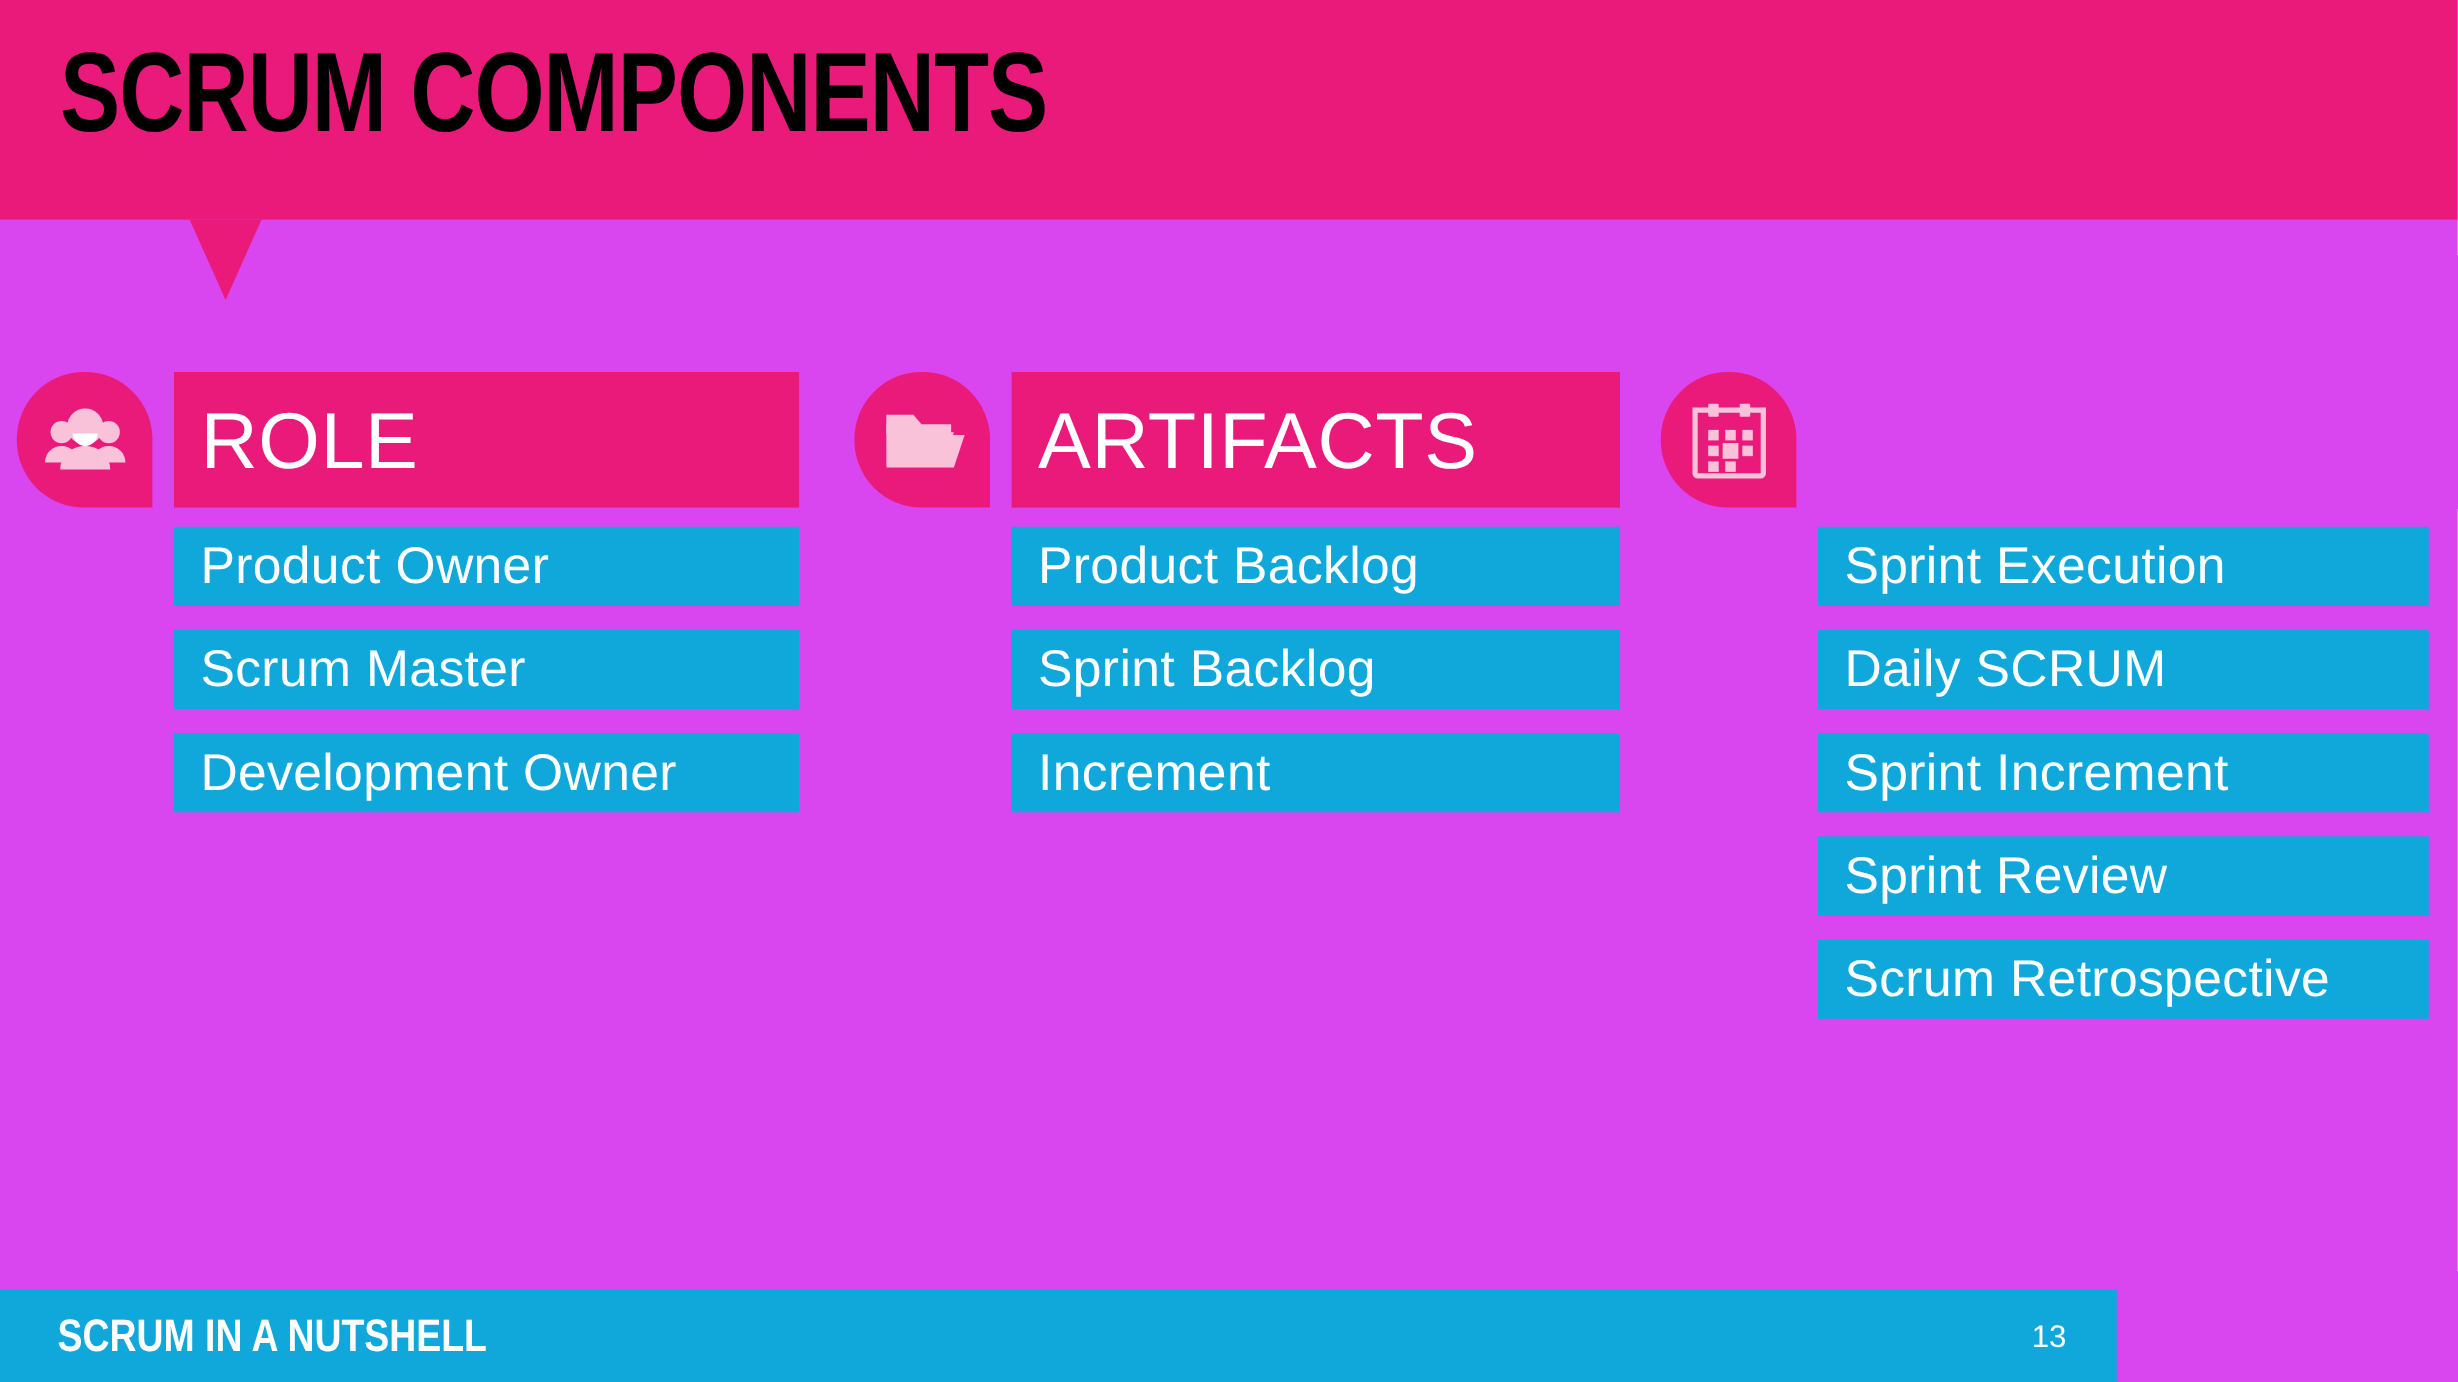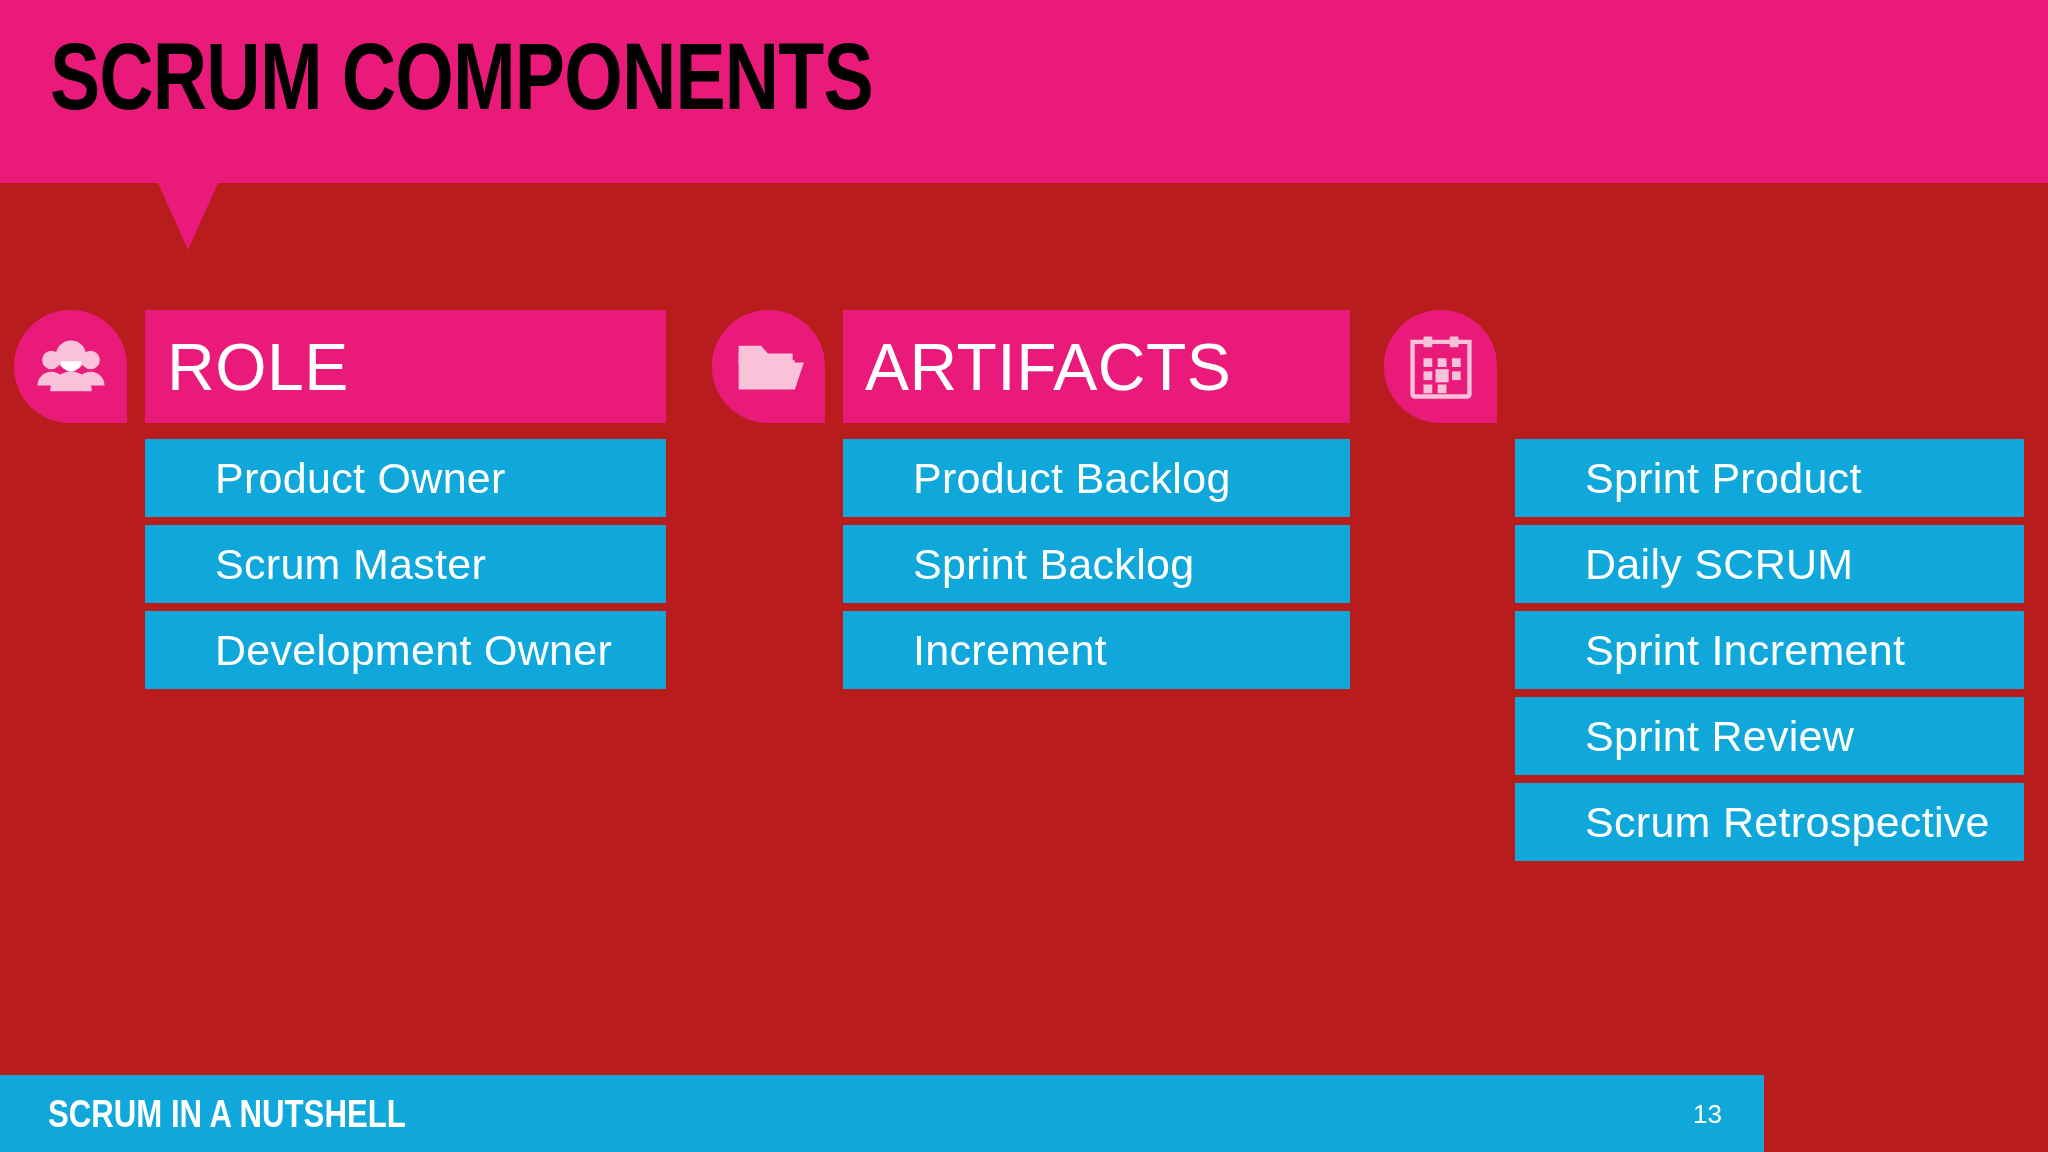--- a/index.html
+++ b/index.html
@@ -1,17 +1,17 @@
 <!DOCTYPE html>
 <html style="--pink: #ea1a7b; --cyan: #10a8db;"><head>
 <meta charset="utf-8">
 <style>
   html,body{margin:0;padding:0;background:#fff;}
   body{width:2048px;height:1152px;overflow:hidden;font-family:"Liberation Sans",sans-serif;}
-  .slide{position:relative;width:2048px;height:1152px;background:#b91c1c;overflow:hidden;}
+  .slide{position:relative;width:2048px;height:1152px;background:#d946ef;overflow:hidden;}
 
   
   .title-banner{
     position:absolute;left:0;top:0;width:2048px;height:183px;
     background:var(--pink,#ea1a7b);
   }
   .title-text{
     position:absolute;left:50px;top:30px;
     font-family:"Liberation Sans Narrow","Liberation Sans",sans-serif;
     font-weight:700;font-size:94px;line-height:1;color:#000000;
@@ -45,22 +45,22 @@
     display:flex;align-items:center;
   }
   .head-label{
     color:#ffffff;font-size:66px;font-weight:300;line-height:1;
     padding-left:22px;letter-spacing:0.5px;white-space:nowrap;
   }
 
   .col-items{position:absolute;left:131px;top:129px;right:0;}
   .item-bar{
     background:var(--cyan,#10a8db);
-    height:78px;margin-bottom:8px;
-    display:flex;align-items:center;padding-left:48px;
+    height:66px;margin-bottom:20px;
+    display:flex;align-items:center;
   }
   .item-label{
     color:#ffffff;font-size:43px;font-weight:300;line-height:1;
     padding-left:22px;letter-spacing:0.3px;white-space:nowrap;
   }
 
   
   .col-2 .col-items{left:131px;}
 
   
@@ -167,21 +167,21 @@
               <rect x="27" y="34" width="12" height="12"></rect>
               <rect x="42" y="36" width="8" height="8"></rect>
               <rect x="16" y="48" width="8" height="8"></rect>
               <rect x="29" y="48" width="8" height="8"></rect>
             </g>
           </svg>
         </div>
       </div>
       <div class="col-items">
         <div class="item-bar">
-          <span class="item-label">Sprint Product</span>
+          <span class="item-label">Sprint Execution</span>
         </div>
         <div class="item-bar">
           <span class="item-label">Daily SCRUM</span>
         </div>
         <div class="item-bar">
           <span class="item-label">Sprint Increment</span>
         </div>
         <div class="item-bar">
           <span class="item-label">Sprint Review</span>
         </div>

